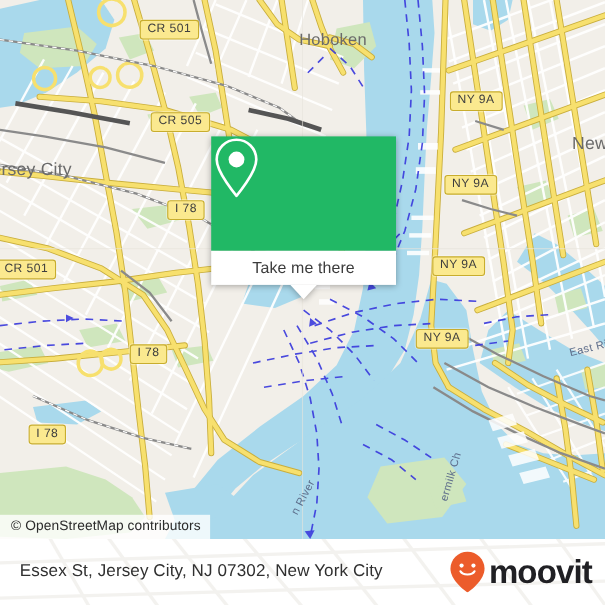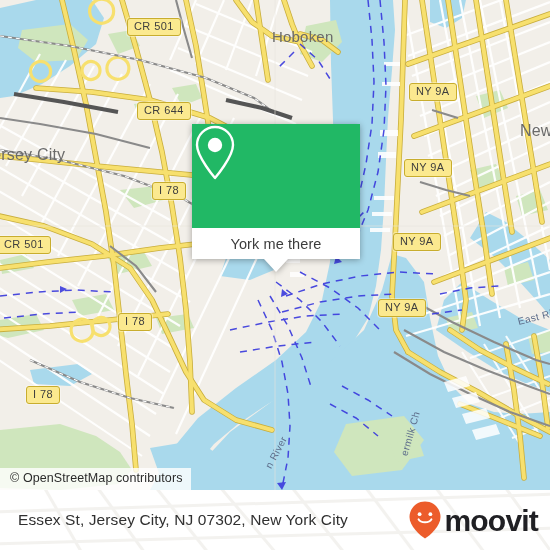--- a/index.html
+++ b/index.html
@@ -422,39 +422,39 @@
 
     <div class="maplabel place-lg" style="left:520px; top:122px;">New</div>
 
     <div class="maplabel water-label" style="left:268px; top:462px; transform:rotate(-62deg); transform-origin:left center;">n River</div>
 
     <div class="maplabel water-label" style="left:518px; top:316px; transform:rotate(-14deg); transform-origin:left center;">East Riv</div>
 
     <div class="maplabel water-label" style="left:404px; top:450px; transform:rotate(-74deg); transform-origin:left center;">ermilk Ch</div>
 
     <div class="shield" style="left:127px; top:18px;">CR 501</div>
-    <div class="shield" style="left:137px; top:102px;">CR 644</div>
+    <div class="shield" style="left:137px; top:102px;">CR 505</div>
     <div class="shield" style="left:-3px; top:236px;">CR 501</div>
     <div class="shield" style="left:152px; top:182px;">I 78</div>
     <div class="shield" style="left:118px; top:313px;">I 78</div>
     <div class="shield" style="left:26px; top:386px;">I 78</div>
     <div class="shield" style="left:409px; top:83px;">NY 9A</div>
     <div class="shield" style="left:404px; top:159px;">NY 9A</div>
     <div class="shield" style="left:393px; top:233px;">NY 9A</div>
     <div class="shield" style="left:378px; top:299px;">NY 9A</div>
 
     <div id="popup">
       <div id="popup-head">
         <svg width="46" height="58" viewBox="0 0 46 58">
           <path d="M23 3 C13 3 5 11 5 21 C5 33 23 54 23 54 C23 54 41 33 41 21 C41 11 33 3 23 3 Z" fill="none" stroke="#ffffff" stroke-width="2.4" stroke-linejoin="round"></path>
           <circle cx="23" cy="21" r="7.2" fill="#ffffff"></circle>
         </svg>
       </div>
       <div id="popup-foot">
-        <span id="popup-foot-label">York me there</span>
+        <span id="popup-foot-label">Take me there</span>
       </div>
       <div id="popup-tail"></div>
     </div>
 
     <div id="attribution">© OpenStreetMap contributors</div>
   </div>
 
   <div id="bottombar">
     <svg id="bottombar-bg" width="550" height="60" viewBox="0 0 550 60">
       <rect x="0" y="0" width="550" height="60" fill="#ffffff"></rect>

